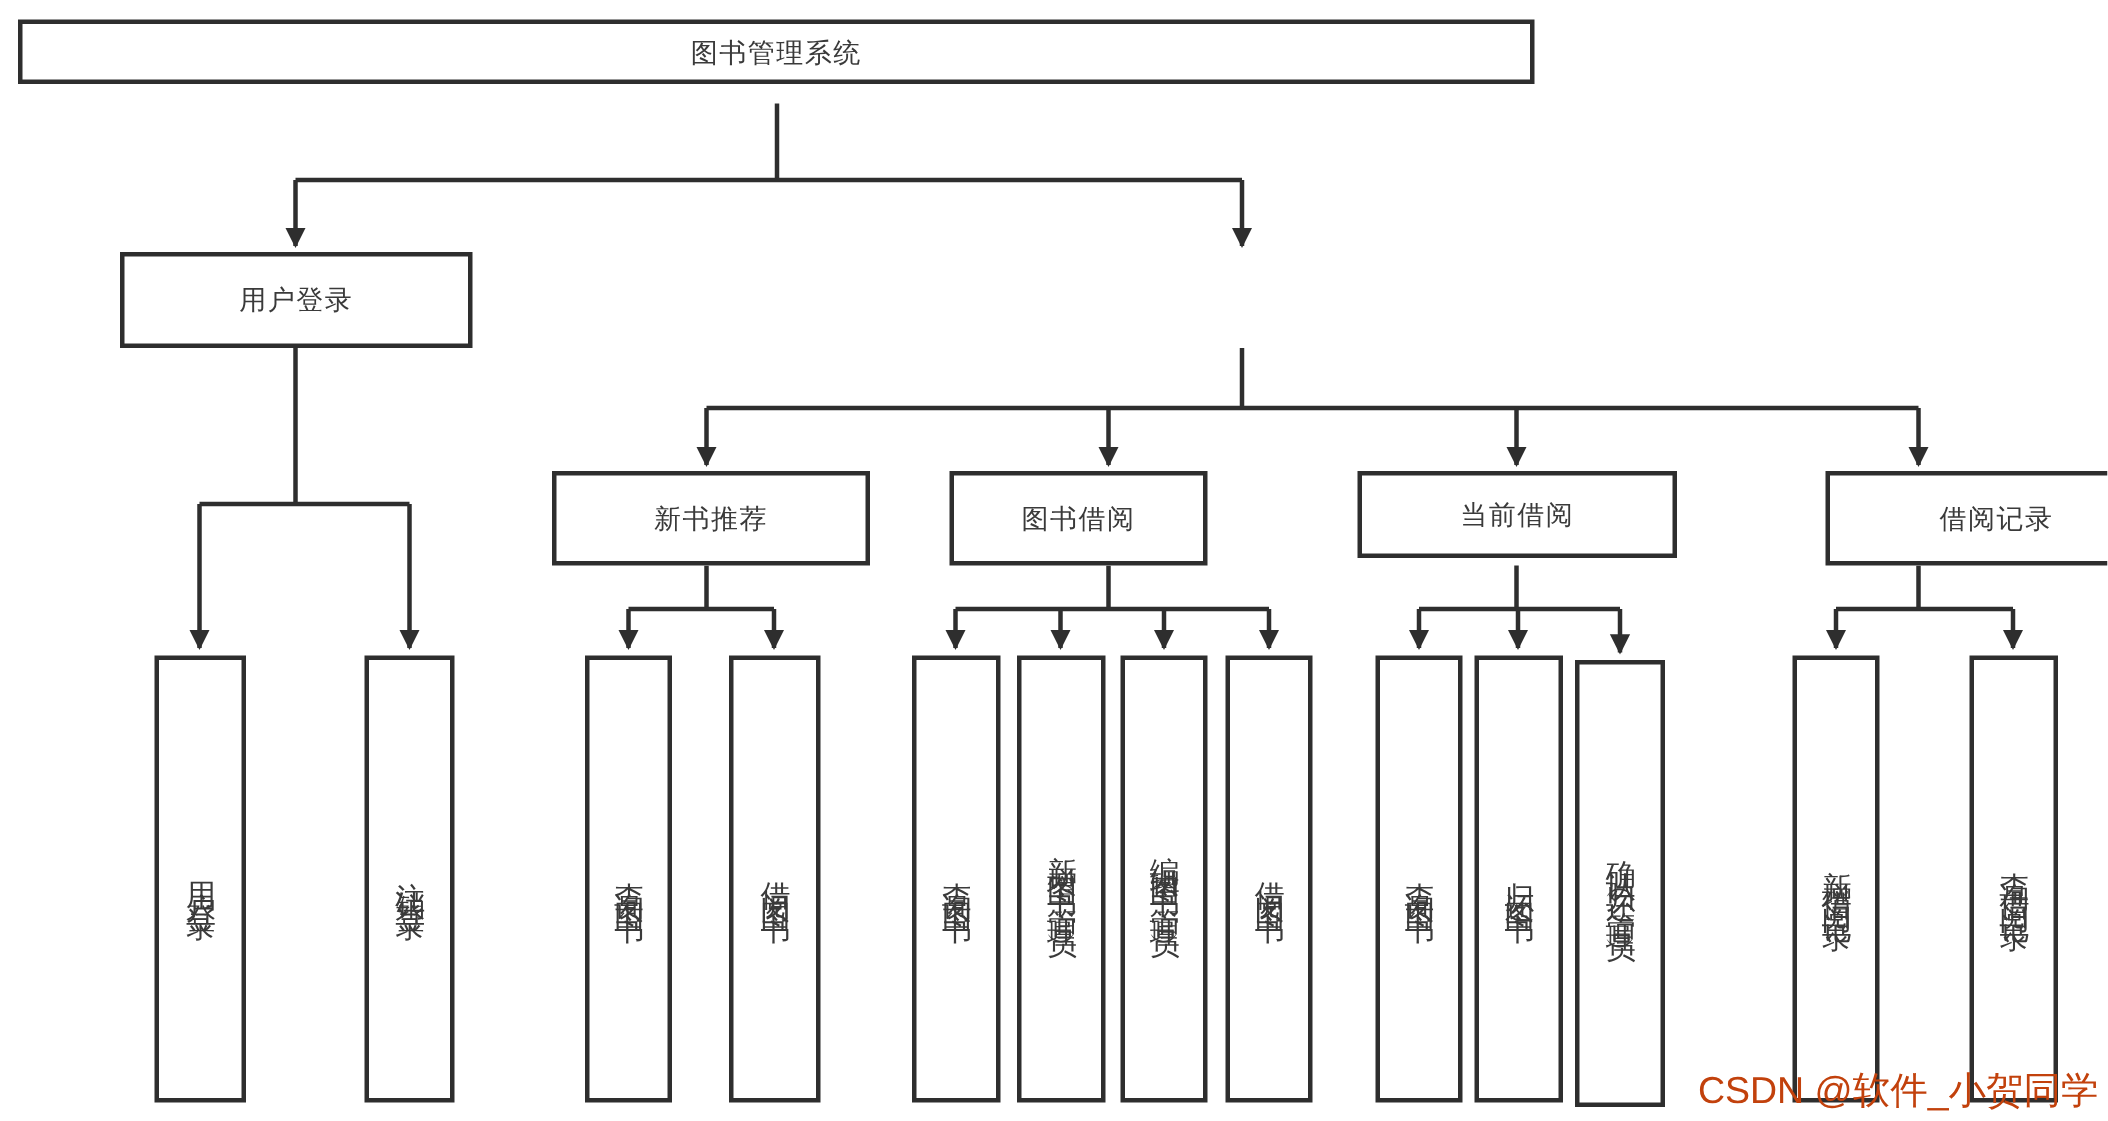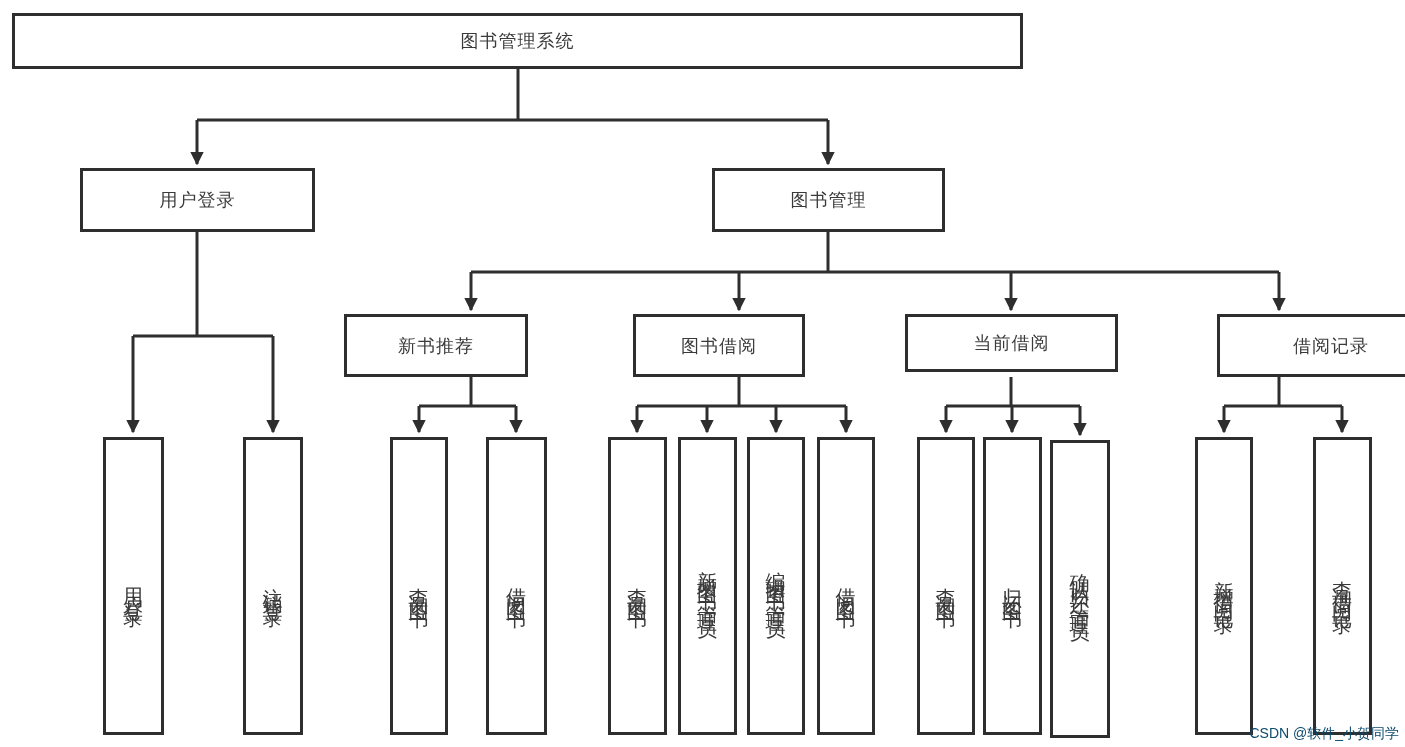--- a/index.html
+++ b/index.html
@@ -44,22 +44,22 @@
     text-orientation: mixed;
     font-size: 20px;
     letter-spacing: 7px;
     line-height: 1;
     white-space: nowrap;
   }
   .watermark {
     position: absolute;
     right: 6px;
     bottom: 4px;
-    font-size: 14px;
-    color: #0c4a6e;
+    font-size: 25px;
+    color: #c2410c;
     z-index: 3;
     white-space: nowrap;
     padding-left: 39px;
   }
 </style>
 </head>
 <body>
 
 <div class="stage">
 
@@ -106,32 +106,29 @@
       <path d="M1012,406 L1012,432" marker-end="url(#arrow)"></path>
       <path d="M1080,406 L1080,435" marker-end="url(#arrow)"></path>
 
       <path d="M1279,377 L1279,406"></path>
       <path d="M1224,406 L1342,406"></path>
       <path d="M1224,406 L1224,432" marker-end="url(#arrow)"></path>
       <path d="M1342,406 L1342,432" marker-end="url(#arrow)"></path>
     </g>
   </svg>
 
-  <div class="node h" style="left:12px;top:13px;width:1011px;height:56px">
+  <div class="node h" style="left:12px;top:13px;width:1011px;height:43px">
     <span>图书管理系统</span>
   </div>
 
   <div class="node h" style="left:80px;top:168px;width:235px;height:64px">
     <span>用户登录</span>
   </div>
-  <div class="node h" style="left:712px;top:168px;width:233px;height:64px">
-    <span>图书管理</span>
-  </div>
 
-  <div class="node h" style="left:344px;top:314px;width:184px;height:63px">
+  <div class="node h" style="left:368px;top:314px;width:212px;height:63px">
     <span>新书推荐</span>
   </div>
   <div class="node h" style="left:633px;top:314px;width:172px;height:63px">
     <span>图书借阅</span>
   </div>
   <div class="node h" style="left:905px;top:314px;width:213px;height:58px">
     <span>当前借阅</span>
   </div>
   <div class="node h" style="left:1217px;top:314px;width:228px;height:63px">
     <span>借阅记录</span>

